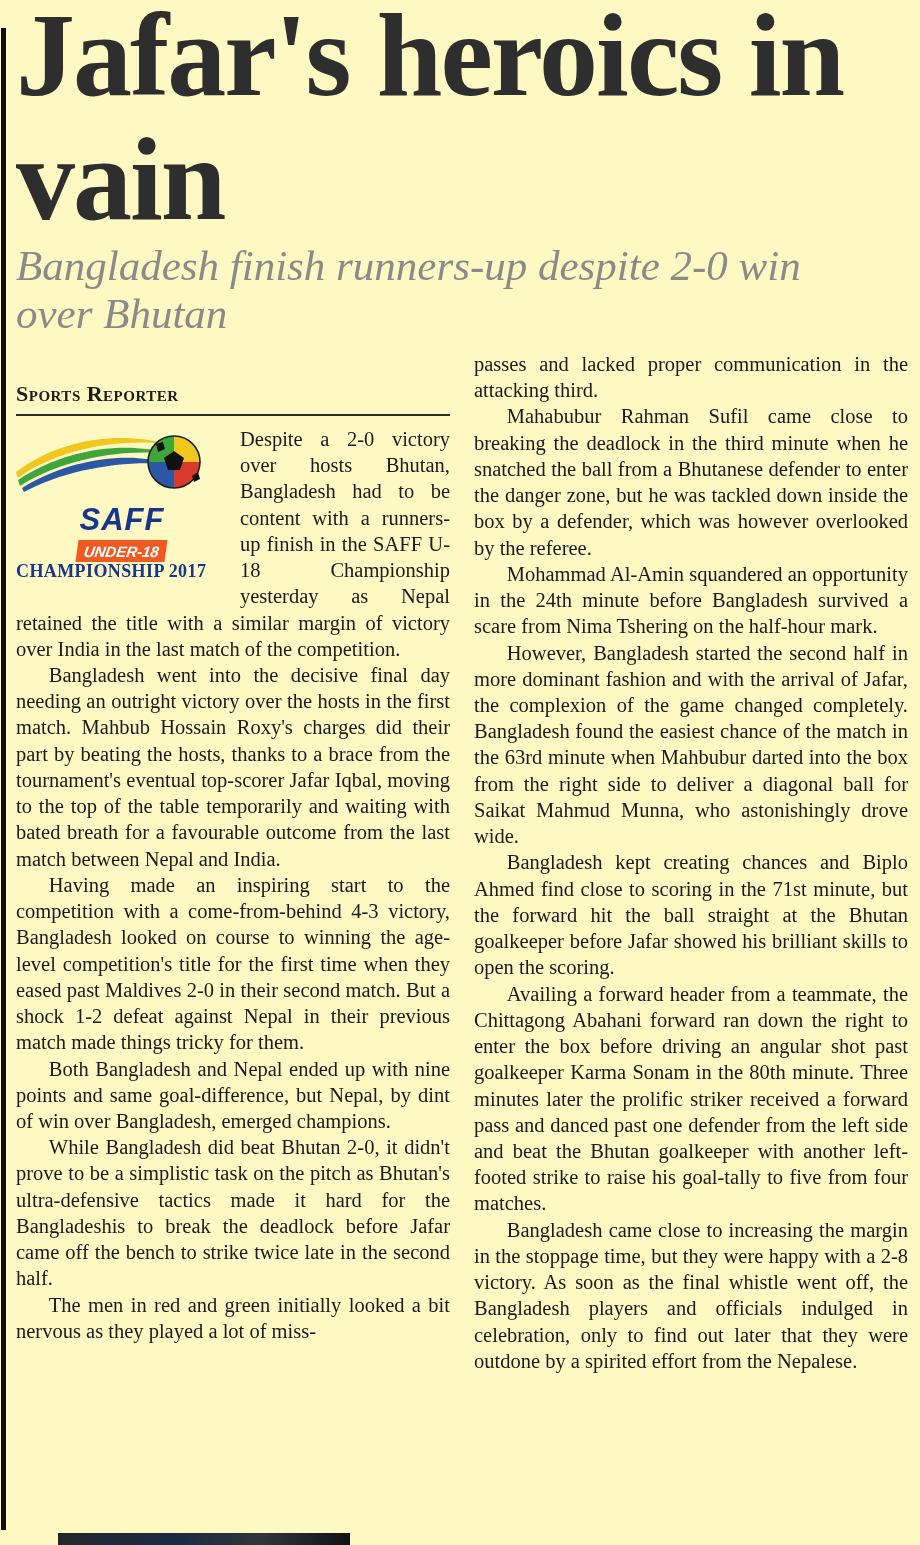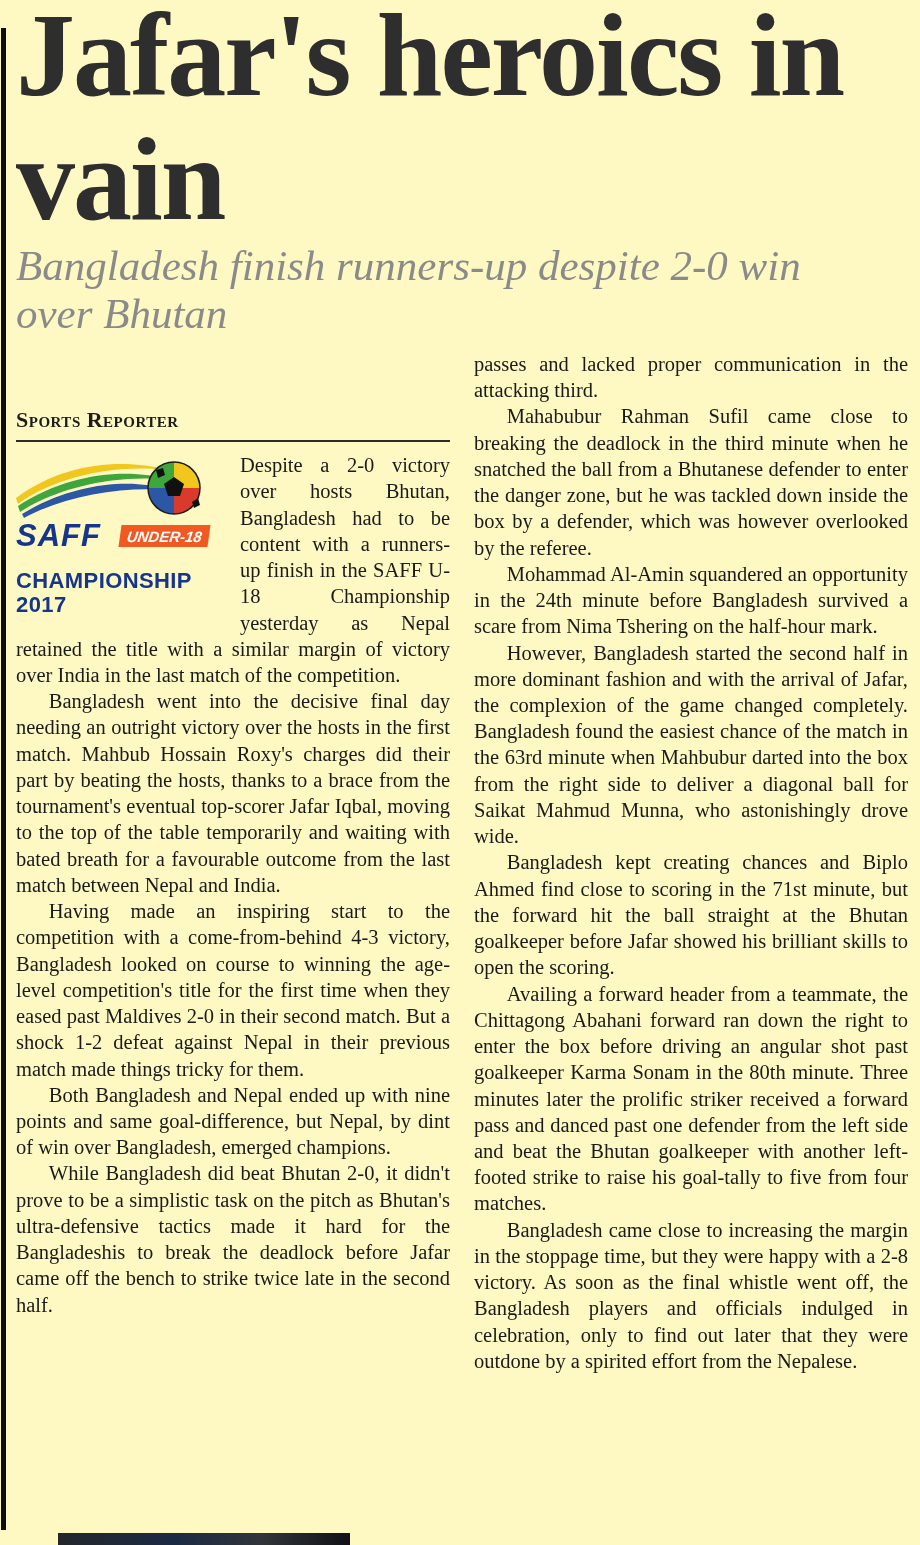--- a/index.html
+++ b/index.html
@@ -84,22 +84,23 @@
   .logo {
     float: left;
     display: block;
     width: 212px;
     margin: 6px 12px 4px 0;
   }
   .logo svg { display: block; }
   .logo-row {
     display: flex;
     align-items: center;
-    gap: 19px;
-    margin-top: 2px;
+    gap: 5px;
+    margin-top: 12px;
+    flex-direction: column;
   }
   .logo-saff {
     font-family: "Liberation Sans", sans-serif;
     font-weight: bold;
     font-style: italic;
     font-size: 31px;
     line-height: 1;
     color: #16368c;
     letter-spacing: 1px;
   }
@@ -110,27 +111,27 @@
     font-family: "Liberation Sans", sans-serif;
     font-weight: bold;
     font-style: italic;
     font-size: 15px;
     line-height: 1;
     padding: 4px 7px 3px 7px;
     transform: skewX(-8deg);
   }
   .logo-champ {
     display: block;
-    font-family: Liberation Sans, sans-serif;
-    font-weight: bold;
-    font-size: 22px;
+    font-family: Liberation Serif, serif;
+    font-weight: bold;
+    font-size: 18px;
     line-height: 1.1;
     color: #16368c;
     letter-spacing: 0.4px;
-    margin-top: 18px;
+    margin-top: 0;
   }
 
   .bottom-strip {
     position: absolute;
     left: 58px;
     bottom: 0;
     width: 292px;
     height: 12px;
     background: linear-gradient(90deg, #23272b 0%, #1b2a44 40%, #31353a 70%, #0f1115 100%);
   }
@@ -177,20 +178,21 @@
             </span>
             <span class="logo-champ">CHAMPIONSHIP 2017</span>
           </span>
           <span>Despite a 2-0 victory over hosts Bhutan, Bangladesh had to be content with a runners-up finish in the SAFF U-18 Championship yesterday as Nepal retained the title with a similar margin of victory over India in the last match of the competition.</span>
         </p>
 
         <p class="para indent">Bangladesh went into the decisive final day needing an outright victory over the hosts in the first match. Mahbub Hossain Roxy's charges did their part by beating the hosts, thanks to a brace from the tournament's eventual top-scorer Jafar Iqbal, moving to the top of the table temporarily and waiting with bated breath for a favourable outcome from the last match between Nepal and India.</p>
         <p class="para indent">Having made an inspiring start to the competition with a come-from-behind 4-3 victory, Bangladesh looked on course to winning the age-level competition's title for the first time when they eased past Maldives 2-0 in their second match. But a shock 1-2 defeat against Nepal in their previous match made things tricky for them.</p>
         <p class="para indent">Both Bangladesh and Nepal ended up with nine points and same goal-difference, but Nepal, by dint of win over Bangladesh, emerged champions.</p>
         <p class="para indent">While Bangladesh did beat Bhutan 2-0, it didn't prove to be a simplistic task on the pitch as Bhutan's ultra-defensive tactics made it hard for the Bangladeshis to break the deadlock before Jafar came off the bench to strike twice late in the second half.</p>
+        <p class="para indent">The men in red and green initially looked a bit nervous as they played a lot of miss-</p>
       </div>
 
       <div class="col">
         <p class="para">passes and lacked proper communication in the attacking third.</p>
         <p class="para indent">Mahabubur Rahman Sufil came close to breaking the deadlock in the third minute when he snatched the ball from a Bhutanese defender to enter the danger zone, but he was tackled down inside the box by a defender, which was however overlooked by the referee.</p>
         <p class="para indent">Mohammad Al-Amin squandered an opportunity in the 24th minute before Bangladesh survived a scare from Nima Tshering on the half-hour mark.</p>
         <p class="para indent">However, Bangladesh started the second half in more dominant fashion and with the arrival of Jafar, the complexion of the game changed completely. Bangladesh found the easiest chance of the match in the 63rd minute when Mahbubur darted into the box from the right side to deliver a diagonal ball for Saikat Mahmud Munna, who astonishingly drove wide.</p>
         <p class="para indent">Bangladesh kept creating chances and Biplo Ahmed find close to scoring in the 71st minute, but the forward hit the ball straight at the Bhutan goalkeeper before Jafar showed his brilliant skills to open the scoring.</p>
         <p class="para indent">Availing a forward header from a teammate, the Chittagong Abahani forward ran down the right to enter the box before driving an angular shot past goalkeeper Karma Sonam in the 80th minute.  Three minutes later the prolific striker received a forward pass and danced past one defender from the left side and beat the Bhutan goalkeeper with another left-footed strike to raise his goal-tally to five from four matches.</p>
         <p class="para indent">Bangladesh came close to increasing the margin in the stoppage time, but they were happy with a 2-8 victory. As soon as the final whistle went off, the Bangladesh players and officials indulged in celebration, only to find out later that they were outdone by a spirited effort from the Nepalese.</p>

